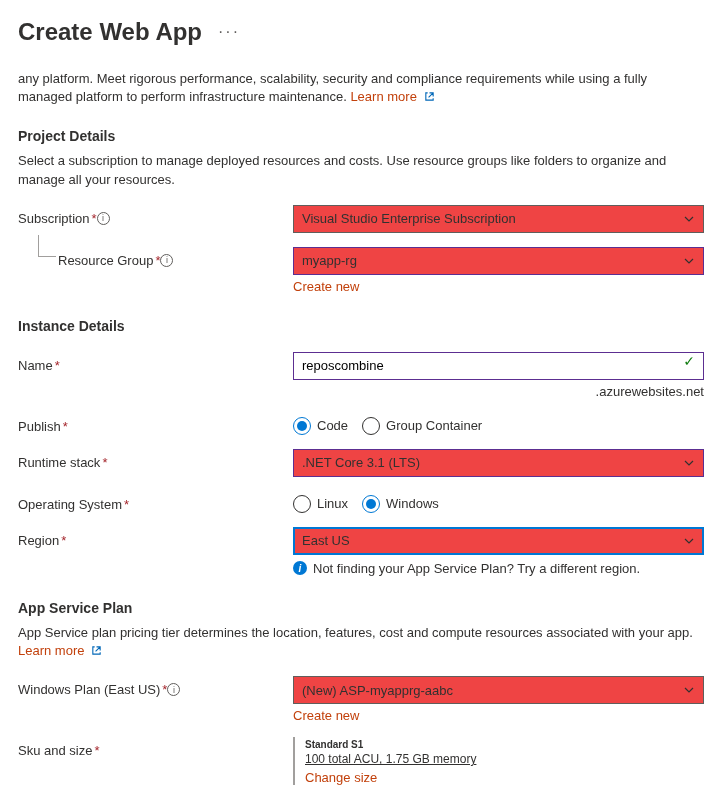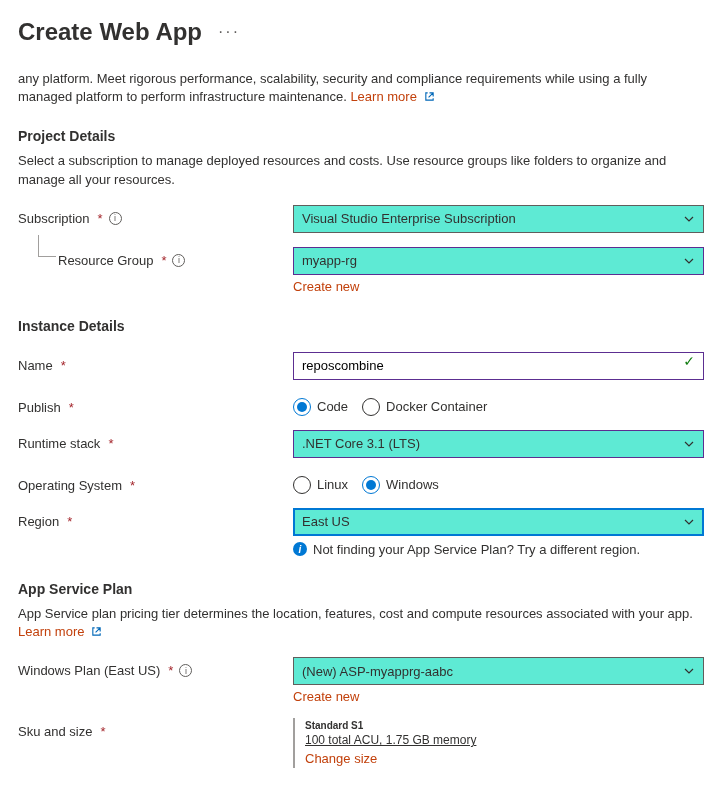--- a/index.html
+++ b/index.html
@@ -6,27 +6,27 @@
     body { font-family: "Segoe UI", Arial, sans-serif; font-size: 13px; color: #323130; background: #fff; width: 722px; padding: 18px 18px 20px 18px; }
     .page-title { font-size: 24px; font-weight: 600; margin-bottom: 24px; display: flex; align-items: center; gap: 16px; }
     .page-title .dots { font-size: 16px; font-weight: 400; color: #605e5c; letter-spacing: 2px; }
     .intro { font-size: 13px; line-height: 1.4; margin-bottom: 22px; }
     .intro a, .link { color: #c2410c; text-decoration: none; cursor: pointer; }
     .ext-icon { display: inline-block; width: 11px; height: 11px; margin-left: 3px; vertical-align: -1px; }
     .ext-icon svg { width: 11px; height: 11px; }
     h3.section { font-size: 14px; font-weight: 600; margin-bottom: 8px; }
     .section-desc { font-size: 13px; line-height: 1.4; margin-bottom: 16px; }
     .field-row { display: flex; align-items: flex-start; margin-bottom: 4px; }
-    .label-col { width: 275px; flex-shrink: 0; display: flex; align-items: center; gap: 6px; padding-top: 6px; font-size: 13px; }
+    .label-col { width: 275px; flex-shrink: 0; display: flex; align-items: center; padding-top: 6px; font-size: 13px; }
     .label-col.indented { padding-left: 40px; position: relative; }
     .indent-line { position: absolute; left: 20px; top: -12px; width: 18px; height: 22px; border-left: 1px solid #a19f9d; border-bottom: 1px solid #a19f9d; }
     .req { color: #a4262c; margin-left: 2px; }
     .info-icon { width: 13px; height: 13px; border: 1px solid #605e5c; border-radius: 50%; display: inline-flex; align-items: center; justify-content: center; font-size: 9px; color: #605e5c; cursor: default; }
     .control-col { flex: 1; }
-    .select { width: 100%; height: 28px; border: 1px solid #605e5c; background: #5eead4; display: flex; align-items: center; justify-content: space-between; padding: 0 8px; cursor: pointer; font-size: 13px; }
+    .select { width: 100%; height: 28px; border: 1px solid #605e5c; background: #ef4444; display: flex; align-items: center; justify-content: space-between; padding: 0 8px; cursor: pointer; font-size: 13px; }
     .select.highlighted { border: 1px solid #5c2e91; }
     .select.blue-focus { border: 2px solid #0078d4; padding: 0 7px; height: 28px; }
     .chevron { width: 12px; height: 12px; }
     .chevron svg { width: 12px; height: 12px; }
     .input-wrap { width: 100%; height: 28px; border: 1px solid #5c2e91; display: flex; padding: 0 8px; }
     .input-wrap input { flex: 1; border: none; outline: none; font-size: 13px; font-family: inherit; }
     .check-icon { color: #107c10; font-size: 14px; }
     .sub-link { font-size: 13px; margin-top: 4px; }
     .suffix { font-size: 13px; text-align: right; margin-top: 4px; }
     .radio-group { display: flex; gap: 14px; align-items: center; padding-top: 4px; }
@@ -109,41 +109,42 @@
 <div class="field-row">
   <div class="label-col">
     <span>Name</span>
       <span class="req">*</span>
   </div>
   <div class="control-col">
     <div class="input-wrap">
       <input type="text" value="reposcombine" style="">
       <span class="check-icon">✓</span>
     </div>
+    <div class="suffix">.azurewebsites.net</div>
   </div>
 </div>
 
 <div class="spacer-sm"></div>
 
 <div class="field-row">
   <div class="label-col">
     <span>Publish</span>
       <span class="req">*</span>
   </div>
   <div class="control-col">
     <div class="radio-group">
       <div class="radio selected">
         <span class="circle">
             <span class="dot"></span>
           </span>
         <span>Code</span>
       </div>
       <div class="radio">
         <span class="circle"></span>
-        <span>Docker Container</span>
+        <span>Group Container</span>
       </div>
     </div>
   </div>
 </div>
 
 <div class="spacer-sm"></div>
 
 <div class="field-row">
   <div class="label-col">
     <span>Runtime stack</span>

